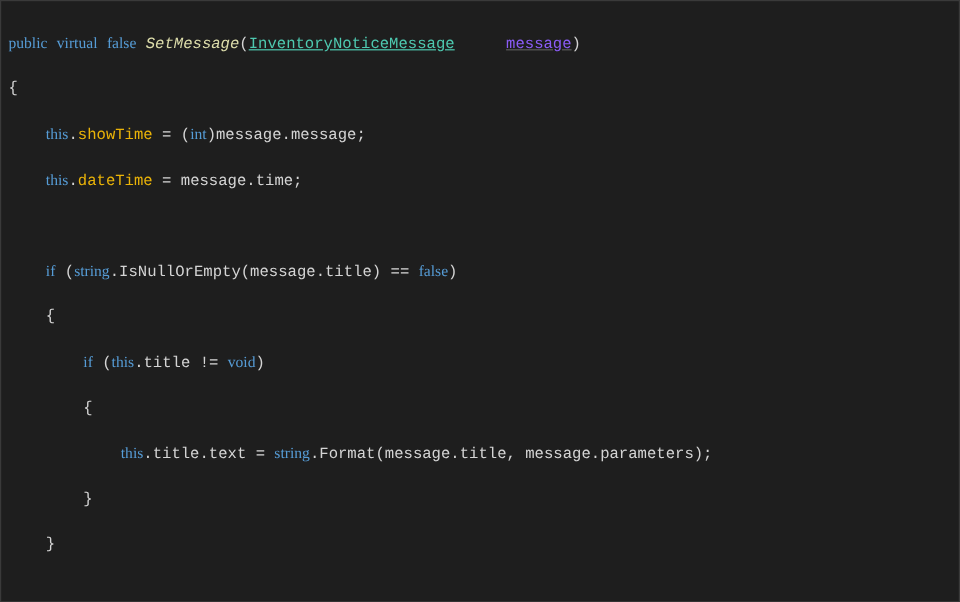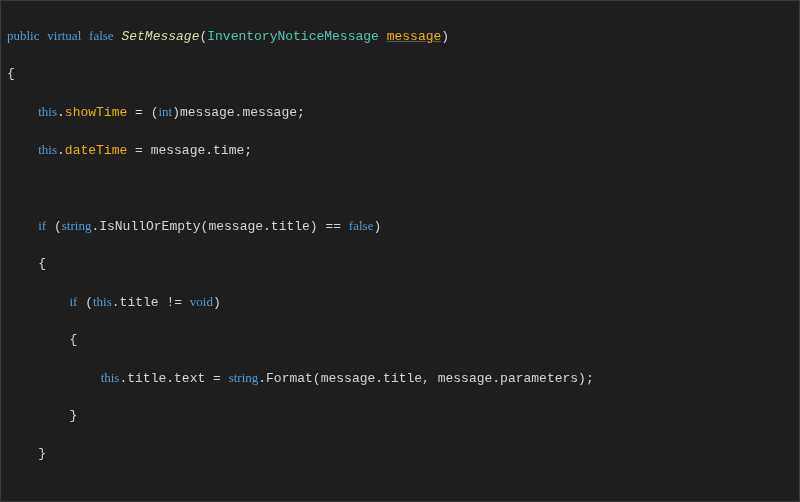--- a/index.html
+++ b/index.html
@@ -18,23 +18,23 @@
   }
   .editor {
     padding: 6px 2px 2px 2px;
     white-space: pre;
   }
   .line {
     padding: 0 4px;
     height: 19px;
   }
   .kw  { color: #569cd6; font-family: Liberation Serif, serif; }
-  .type{ color: #4ec9b0; }
+  .type{ color: #4ec9b0; text-decoration: underline; }
   .mem { color: #dcdcaa; font-style: italic; }
-  .param { color: #eab308; text-decoration: underline; text-decoration-color: #5a5a5a; }
+  .param { color: #8b5cf6; text-decoration: underline; text-decoration-color: #5a5a5a; margin-left: 35px; }
   .paramd{ color: #eab308; }
 </style>
 </head>
 <body>
 
 <div class="editor">
 <div class="line"><span class="kw">public</span> <span class="kw">virtual</span> <span class="kw">false</span> <span class="mem">SetMessage</span>(<span class="type">InventoryNoticeMessage</span> <span class="param">message</span>)</div>
 <div class="line"><span>{</span></div>
 <div class="line">    <span class="kw">this</span>.<span class="paramd">showTime</span><span> = (</span><span class="kw">int</span><span>)message.message;</span></div>
 <div class="line">    <span class="kw">this</span>.<span class="paramd">dateTime</span><span> = message.time;</span></div>

